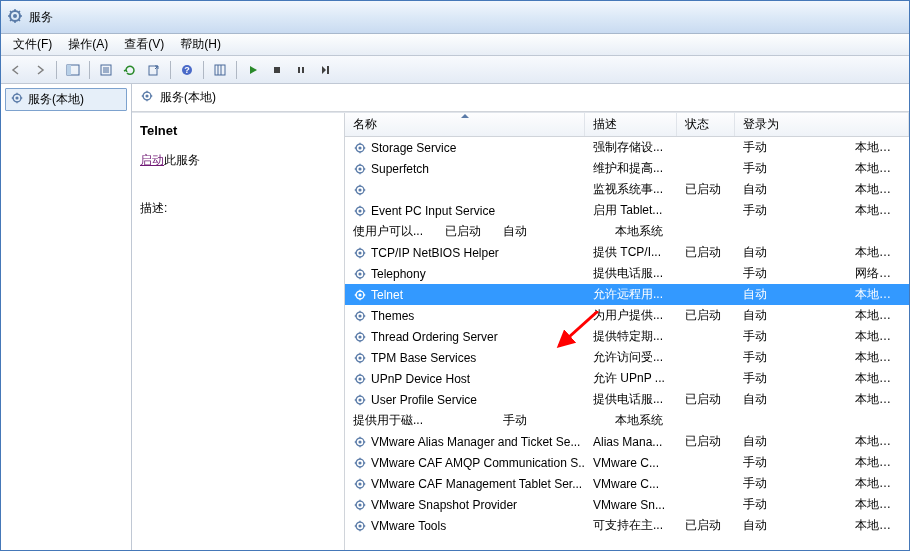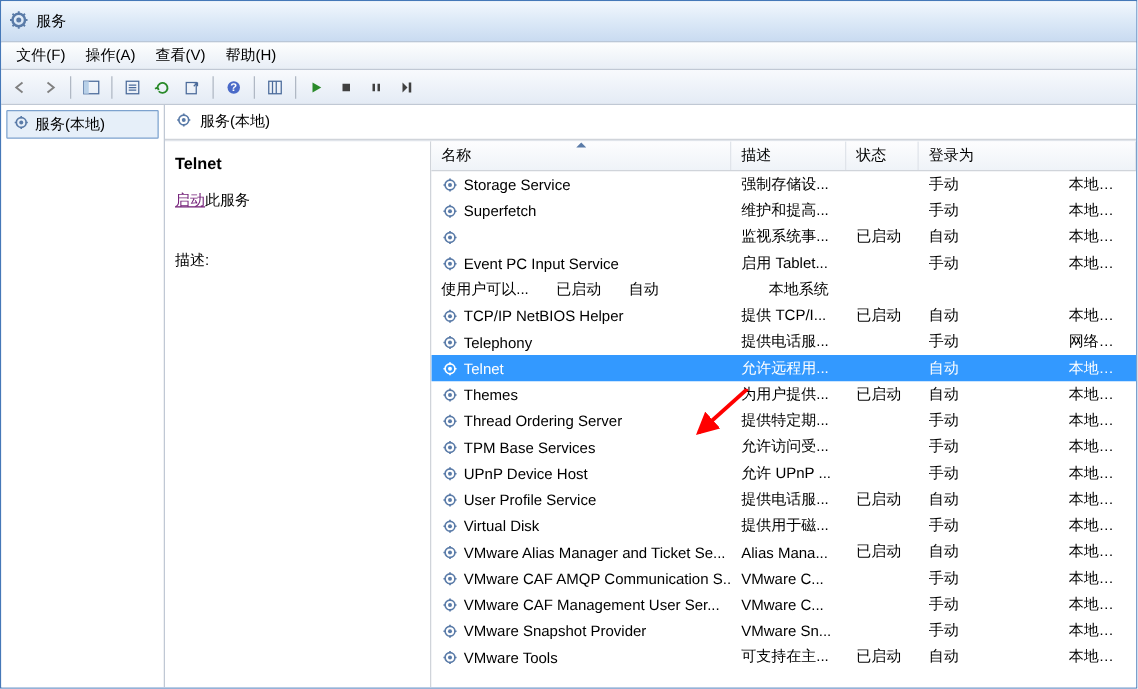--- a/index.html
+++ b/index.html
@@ -367,28 +367,20 @@
                     <path d="M8 2v2M8 12v2M2 8h2M12 8h2" stroke="#5a7ba8" stroke-width="1.5"></path>
                   </svg>
                   <span>User Profile Service</span>
                 </div>
                 <div class="cell c-desc">提供电话服...</div>
                 <div class="cell c-status">已启动</div>
                 <div class="cell c-startup">自动</div>
                 <div class="cell c-logon" style="flex:1">本地系统</div>
               </div>
               <div class="row">
-                <div class="cell c-name">
-                  <svg class="svc-icon" width="14" height="14" viewBox="0 0 16 16">
-                    <circle cx="8" cy="8" r="4.5" fill="none" stroke="#5a7ba8" stroke-width="1.5"></circle>
-                    <circle cx="8" cy="8" r="1.8" fill="#5a7ba8"></circle>
-                    <path d="M8 2v2M8 12v2M2 8h2M12 8h2" stroke="#5a7ba8" stroke-width="1.5"></path>
-                  </svg>
-                  <span>Virtual Disk</span>
-                </div>
                 <div class="cell c-desc">提供用于磁...</div>
                 <div class="cell c-status"></div>
                 <div class="cell c-startup">手动</div>
                 <div class="cell c-logon" style="flex:1">本地系统</div>
               </div>
               <div class="row">
                 <div class="cell c-name">
                   <svg class="svc-icon" width="14" height="14" viewBox="0 0 16 16">
                     <circle cx="8" cy="8" r="4.5" fill="none" stroke="#5a7ba8" stroke-width="1.5"></circle>
                     <circle cx="8" cy="8" r="1.8" fill="#5a7ba8"></circle>
@@ -415,21 +407,21 @@
                 <div class="cell c-startup">手动</div>
                 <div class="cell c-logon" style="flex:1">本地系统</div>
               </div>
               <div class="row">
                 <div class="cell c-name">
                   <svg class="svc-icon" width="14" height="14" viewBox="0 0 16 16">
                     <circle cx="8" cy="8" r="4.5" fill="none" stroke="#5a7ba8" stroke-width="1.5"></circle>
                     <circle cx="8" cy="8" r="1.8" fill="#5a7ba8"></circle>
                     <path d="M8 2v2M8 12v2M2 8h2M12 8h2" stroke="#5a7ba8" stroke-width="1.5"></path>
                   </svg>
-                  <span>VMware CAF Management User Ser...</span>
+                  <span>VMware CAF Management Tablet Ser...</span>
                 </div>
                 <div class="cell c-desc">VMware C...</div>
                 <div class="cell c-status"></div>
                 <div class="cell c-startup">手动</div>
                 <div class="cell c-logon" style="flex:1">本地系统</div>
               </div>
               <div class="row">
                 <div class="cell c-name">
                   <svg class="svc-icon" width="14" height="14" viewBox="0 0 16 16">
                     <circle cx="8" cy="8" r="4.5" fill="none" stroke="#5a7ba8" stroke-width="1.5"></circle>

